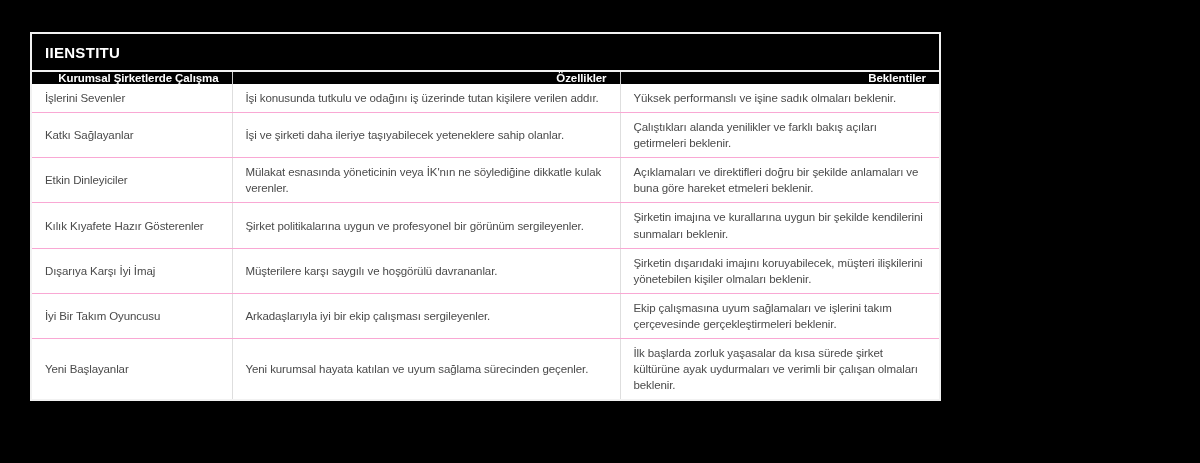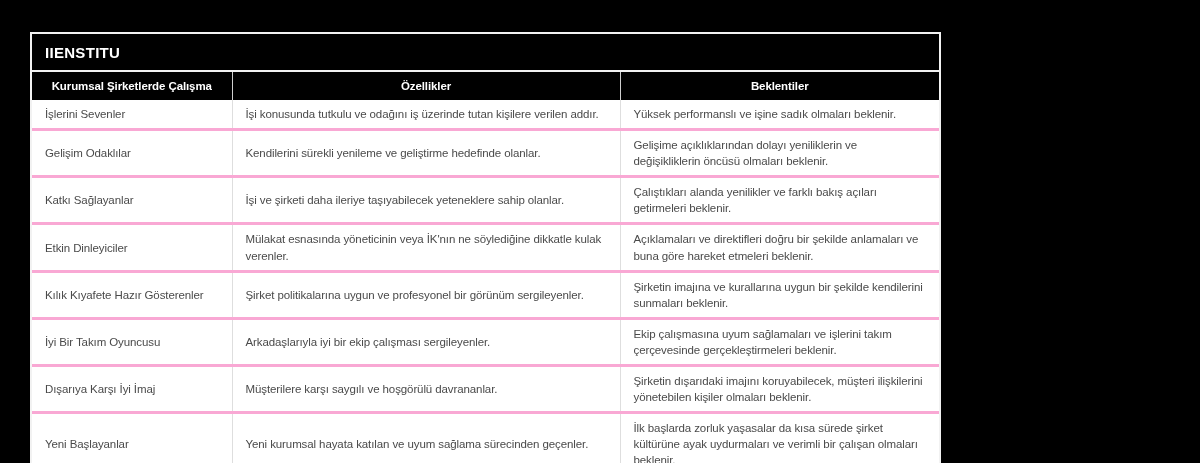--- a/index.html
+++ b/index.html
@@ -33,39 +33,39 @@
     border-collapse: collapse;
     table-layout: fixed;
   }
   table.data-table col.c1 { width: 200px; }
   table.data-table col.c2 { width: 388px; }
   table.data-table thead th {
     background: #000;
     color: #ffffff;
     font-size: 11.5px;
     font-weight: bold;
-    text-align: center;
-    padding: 8px 13px;
+    text-align: right;
+    padding: 0 13px;
     border-right: 1px solid #cfcfcf;
     letter-spacing: -0.1px;
   }
   table.data-table thead th:last-child { border-right: none; border-radius: 12px; }
   table.data-table tbody {
     background: #ffffff;
   }
   table.data-table tbody td {
     background: #ffffff;
     color: #4a4a4a;
     font-size: 11.5px;
     line-height: 1.4;
     letter-spacing: -0.1px;
     vertical-align: middle;
     padding: 6px 13px;
     border-right: 1px solid #dedede;
-    border-bottom: 3px solid #f9a8d4;
+    border-bottom: 1px solid #f9a8d4;
   }
   table.data-table tbody td:last-child { border-right: none; }
   table.data-table tbody tr:last-child td { border-bottom: none; }
 </style>
 </head>
 <body>
 
 <div class="panel">
   <div class="panel-title">IIENSTITU</div>
   <table class="data-table">
@@ -81,48 +81,43 @@
         <th>Beklentiler</th>
       </tr>
     </thead>
     <tbody>
       <tr>
         <td>İşlerini Sevenler</td>
         <td>İşi konusunda tutkulu ve odağını iş üzerinde tutan kişilere verilen addır.</td>
         <td>Yüksek performanslı ve işine sadık olmaları beklenir.</td>
       </tr>
       <tr>
-        <td>Gelişim Odaklılar</td>
-        <td>Kendilerini sürekli yenileme ve geliştirme hedefinde olanlar.</td>
-        <td>Gelişime açıklıklarından dolayı yeniliklerin ve değişikliklerin öncüsü olmaları beklenir.</td>
-      </tr>
-      <tr>
         <td>Katkı Sağlayanlar</td>
         <td>İşi ve şirketi daha ileriye taşıyabilecek yeteneklere sahip olanlar.</td>
         <td>Çalıştıkları alanda yenilikler ve farklı bakış açıları getirmeleri beklenir.</td>
       </tr>
       <tr>
         <td>Etkin Dinleyiciler</td>
         <td>Mülakat esnasında yöneticinin veya İK'nın ne söylediğine dikkatle kulak verenler.</td>
         <td>Açıklamaları ve direktifleri doğru bir şekilde anlamaları ve buna göre hareket etmeleri beklenir.</td>
       </tr>
       <tr>
         <td>Kılık Kıyafete Hazır Gösterenler</td>
         <td>Şirket politikalarına uygun ve profesyonel bir görünüm sergileyenler.</td>
         <td>Şirketin imajına ve kurallarına uygun bir şekilde kendilerini sunmaları beklenir.</td>
       </tr>
       <tr>
+        <td>Dışarıya Karşı İyi İmaj</td>
+        <td>Müşterilere karşı saygılı ve hoşgörülü davrananlar.</td>
+        <td>Şirketin dışarıdaki imajını koruyabilecek, müşteri ilişkilerini yönetebilen kişiler olmaları beklenir.</td>
+      </tr>
+      <tr>
         <td>İyi Bir Takım Oyuncusu</td>
         <td>Arkadaşlarıyla iyi bir ekip çalışması sergileyenler.</td>
         <td>Ekip çalışmasına uyum sağlamaları ve işlerini takım çerçevesinde gerçekleştirmeleri beklenir.</td>
-      </tr>
-      <tr>
-        <td>Dışarıya Karşı İyi İmaj</td>
-        <td>Müşterilere karşı saygılı ve hoşgörülü davrananlar.</td>
-        <td>Şirketin dışarıdaki imajını koruyabilecek, müşteri ilişkilerini yönetebilen kişiler olmaları beklenir.</td>
       </tr>
       <tr>
         <td>Yeni Başlayanlar</td>
         <td>Yeni kurumsal hayata katılan ve uyum sağlama sürecinden geçenler.</td>
         <td>İlk başlarda zorluk yaşasalar da kısa sürede şirket kültürüne ayak uydurmaları ve verimli bir çalışan olmaları beklenir.</td>
       </tr>
     </tbody>
   </table>
 </div>
 

